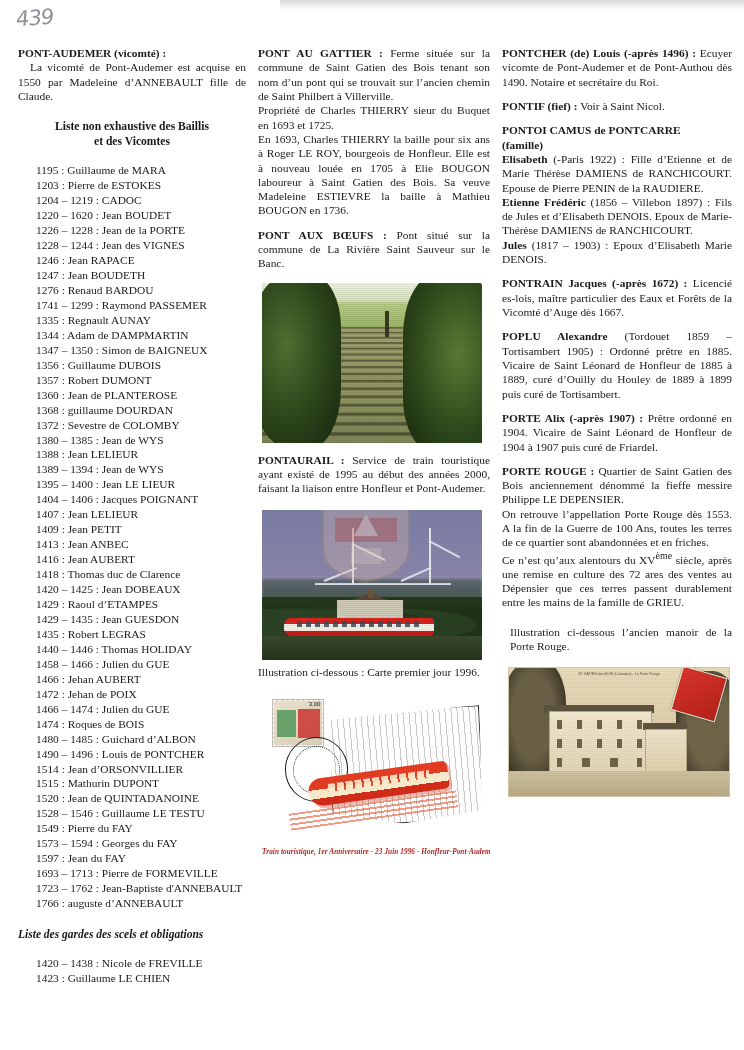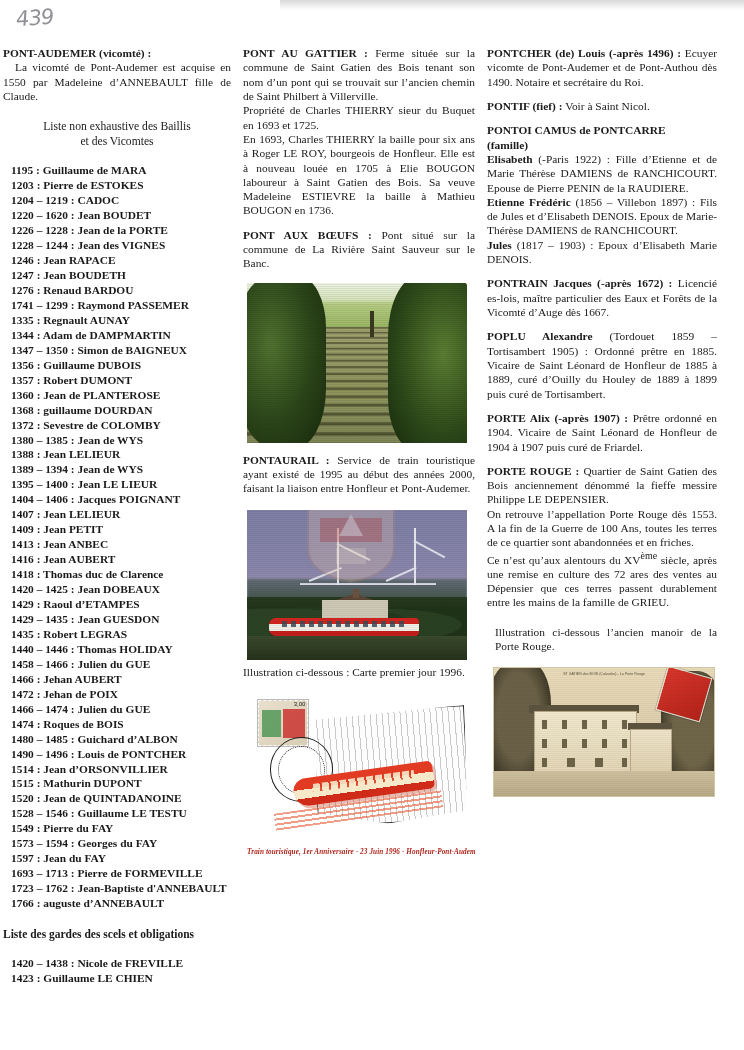--- a/index.html
+++ b/index.html
@@ -32,21 +32,21 @@
     font-size: 21px;
     color: #7d7d85;
     transform: rotate(-4deg) skewX(-8deg);
     letter-spacing: -1px;
     opacity: .85;
   }
 
   .columns {
     position: absolute;
     top: 46px;
-    left: 3px;
+    left: 18px;
     width: 714px;
     display: flex;
     gap: 12px;
     align-items: flex-start;
   }
   .col { width: 230px; }
   .col-mid { width: 232px; }
   .col-right { width: 232px; }
 
   p.tx {
@@ -57,38 +57,38 @@
     text-indent: 0;
   }
   p.tx.indent { text-indent: 12px; }
   p.gap { margin-top: 10px; }
   p.gap-sm { margin-top: 5px; }
   p.gap-lg { margin-top: 15px; margin-left: 8px; }
   .entry-head { font-weight: bold; }
 
   h2.sec {
     font-size: 11.6px;
-    font-weight: normal;
+    font-weight: bold;
     text-align: center;
     margin: 16px 0 0 0;
     line-height: 1.3;
   }
   h3.subsec {
     font-size: 11.5px;
     font-weight: bold;
     margin: 16px 0 0 0;
     line-height: 1.3;
     text-align: left;
+    font-style: italic;
   }
 
   ul.roll {
     list-style: none;
-    margin: 14px 0 0 0;
+    margin: 14px 0 0 10px;
     padding: 0 0 0 8px;
-    font-weight: bold;
   }
   ul.roll li {
     font-size: 11.4px;
     line-height: 1.312;
     white-space: nowrap;
   }
 
   
   figure { margin: 0; }
 

